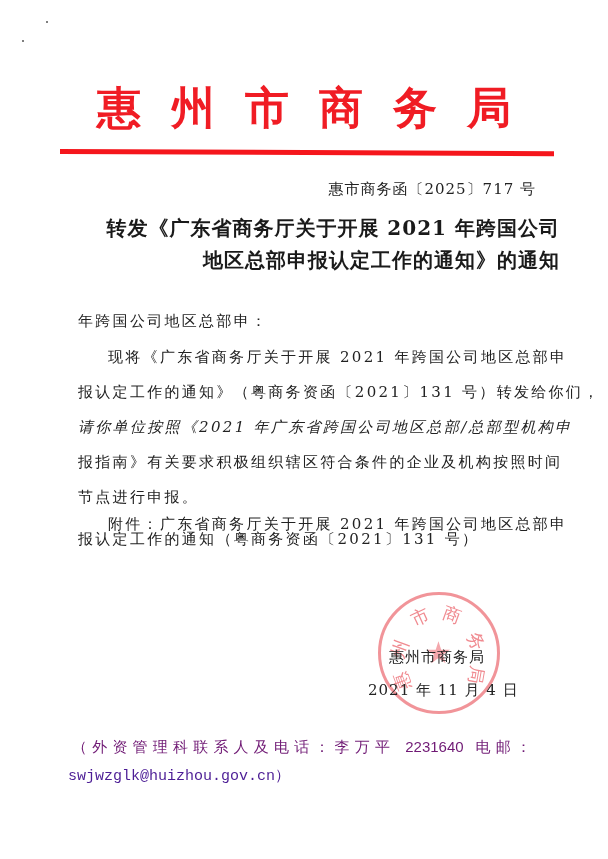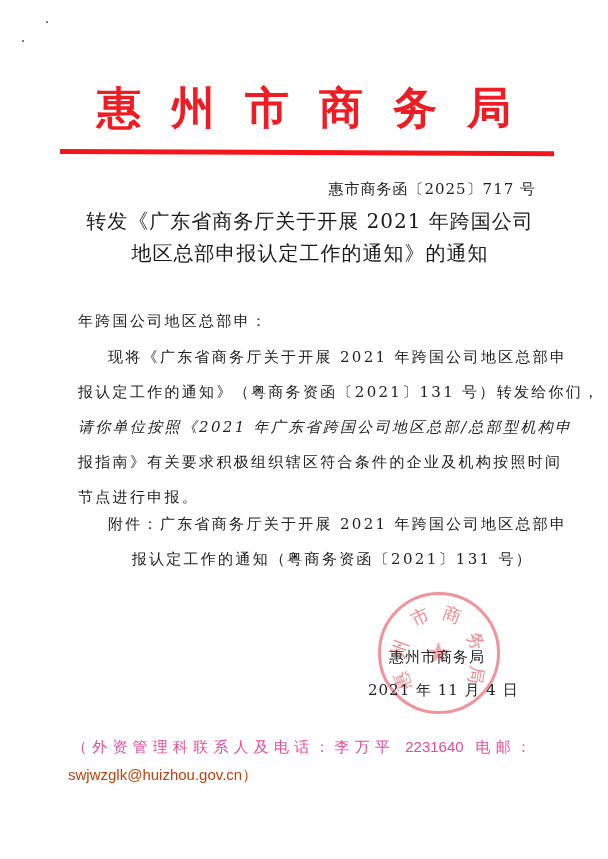--- a/index.html
+++ b/index.html
@@ -52,25 +52,26 @@
       right: 72px;
       top: 180px;
       font-size: 15px;
       color: #222;
       letter-spacing: 1px;
     }
     .doc-title {
       position: absolute;
       left: 60px;
       width: 500px;
-      text-align: center;
+      text-align: right;
       font-size: 20px;
-      font-weight: normal;
+      font-weight: bold;
       color: #1a1a1a;
       letter-spacing: 1px;
+      margin-top: 7px;
     }
     .doc-title.l1 { top: 208px; }
     .doc-title.l2 { top: 240px; }
     .para {
       position: absolute;
       left: 78px;
       width: 455px;
       font-size: 15px;
       color: #222;
       letter-spacing: 2.3px;
@@ -114,36 +115,36 @@
       top: 681px;
       font-size: 15px;
       color: #222;
       letter-spacing: 1px;
     }
     .contact {
       position: absolute;
       left: 72px;
       top: 738px;
       font-size: 15px;
-      color: #ec4899;
+      color: #701a75;
       letter-spacing: 5.2px;
       white-space: nowrap;
     }
     .contact .phone {
       font-family: "Liberation Sans", "DejaVu Sans", sans-serif;
       letter-spacing: 0;
       margin: 0 12px 0 10px;
     }
     .email {
       position: absolute;
       left: 68px;
       top: 766px;
       font-size: 15px;
-      color: #c2410c;
-      font-family: Liberation Sans, sans-serif;
+      color: #4c1d95;
+      font-family: Liberation Mono, monospace;
     }
   </style>
 </head>
 <body>
 
 <div class="speck" style="left:46px; top:21px;"></div>
 <div class="speck" style="left:22px; top:40px;"></div>
 
 <div class="masthead">惠州市商务局</div>
 <div class="red-rule"></div>
@@ -155,21 +156,21 @@
 
 <div class="para" style="top:312px;">年跨国公司地区总部申：</div>
 
 <div class="para" style="top:348px; left:108px;">现将《广东省商务厅关于开展 2021 年跨国公司地区总部申</div>
 <div class="para" style="top:383px;">报认定工作的通知》（粤商务资函〔2021〕131 号）转发给你们，</div>
 <div class="para" style="top:418px;font-style:italic;">请你单位按照《2021 年广东省跨国公司地区总部/总部型机构申</div>
 <div class="para" style="top:453px;">报指南》有关要求积极组织辖区符合条件的企业及机构按照时间</div>
 <div class="para" style="top:488px;">节点进行申报。</div>
 
 <div class="para" style="top:515px; left:108px;">附件：广东省商务厅关于开展 2021 年跨国公司地区总部申</div>
-<div class="para" style="top:550px;text-align:right;">报认定工作的通知（粤商务资函〔2021〕131 号）</div>
+<div class="para" style="top:530px;">报认定工作的通知（粤商务资函〔2021〕131 号）</div>
 
 <div class="stamp">
   <span class="stamp-star">★</span>
   <span class="stamp-arc" style="left:10px; top:42px; transform:rotate(-70deg);">州</span>
   <span class="stamp-arc" style="left:30px; top:10px; transform:rotate(-25deg);">市</span>
   <span class="stamp-arc" style="left:62px; top:8px; transform:rotate(20deg);">商</span>
   <span class="stamp-arc" style="left:86px; top:34px; transform:rotate(60deg);">务</span>
   <span class="stamp-arc" style="left:86px; top:68px; transform:rotate(100deg);">局</span>
   <span class="stamp-arc" style="left:12px; top:74px; transform:rotate(-110deg);">惠</span>
 </div>

